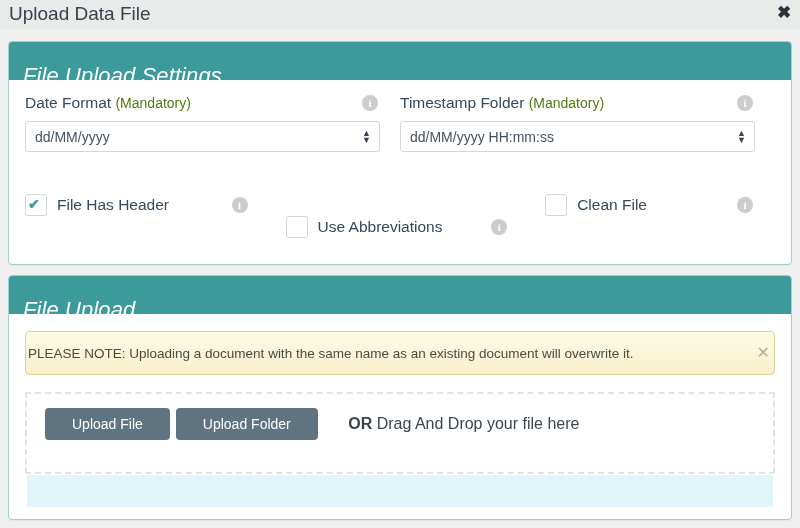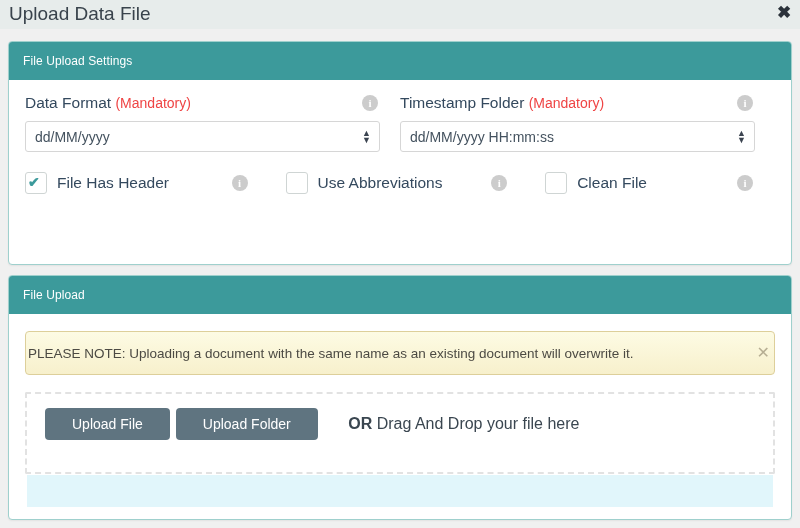--- a/index.html
+++ b/index.html
@@ -64,27 +64,28 @@
     position: absolute;
     background: #ffffff;
     border: 1px solid #9fd0cd;
     border-radius: 4px;
     box-sizing: border-box;
     box-shadow: 0 1px 2px rgba(0,0,0,0.06);
   }
   .panel-heading {
     background: #3c9a9b;
     color: #ffffff;
-    font-size: 12px;
+    font-size: 22px;
     line-height: 20px;
-    padding: 9px 0 9px 14px;
+    padding: 24px 0 9px 14px;
     border-radius: 3px 3px 0 0;
     box-sizing: border-box;
     height: 38px;
     letter-spacing: 0.1px;
+    font-style: italic;
   }
   .panel-body {
     padding: 0;
   }
 
   #panel-settings {
     left: 8px;
     top: 41px;
     width: 784px;
     height: 224px;
@@ -110,21 +111,21 @@
     padding-right: 20px;
   }
   .field-label {
     font-size: 15.5px;
     color: #34495e;
     margin-bottom: 9px;
     display: block;
     font-family: "Liberation Sans", sans-serif;
   }
   .mandatory {
-    color: #ef4444;
+    color: #4d7c0f;
     font-size: 14px;
   }
   .info-icon {
     position: absolute;
     top: 1px;
     right: 22px;
     width: 16px;
     height: 16px;
     border-radius: 50%;
     background: #cccccc;
@@ -175,21 +176,21 @@
     padding: 20px 16px 0 16px;
     box-sizing: border-box;
     gap: 16px;
   }
   .checkbox-item {
     display: flex;
     align-items: center;
     box-sizing: border-box;
   }
   .cb-1 { width: 266px; }
-  .cb-2 { width: 265px; }
+  .cb-2 { width: 265px; margin-top: 44px; }
   .cb-3 { width: 250px; }
   .cbox {
     width: 20px;
     height: 20px;
     border: 1px solid #cfd5d4;
     border-radius: 3px;
     background: #ffffff;
     position: relative;
     flex: 0 0 auto;
     cursor: pointer;
@@ -310,21 +311,21 @@
   </div>
 
   <div class="panel" id="panel-settings">
     <div class="panel-heading">File Upload Settings</div>
     <div class="panel-body">
 
       <div class="form-row">
 
         <div class="form-col">
           <label class="field-label">
-            <span>Data Format</span>
+            <span>Date Format</span>
             <span class="mandatory">(Mandatory)</span>
           </label>
           <span class="info-icon">i</span>
           <div class="select-wrap">
             <select class="form-control">
               <option>dd/MM/yyyy</option>
             </select>
             <span class="select-arrows">▲<br>▼</span>
           </div>
         </div>

